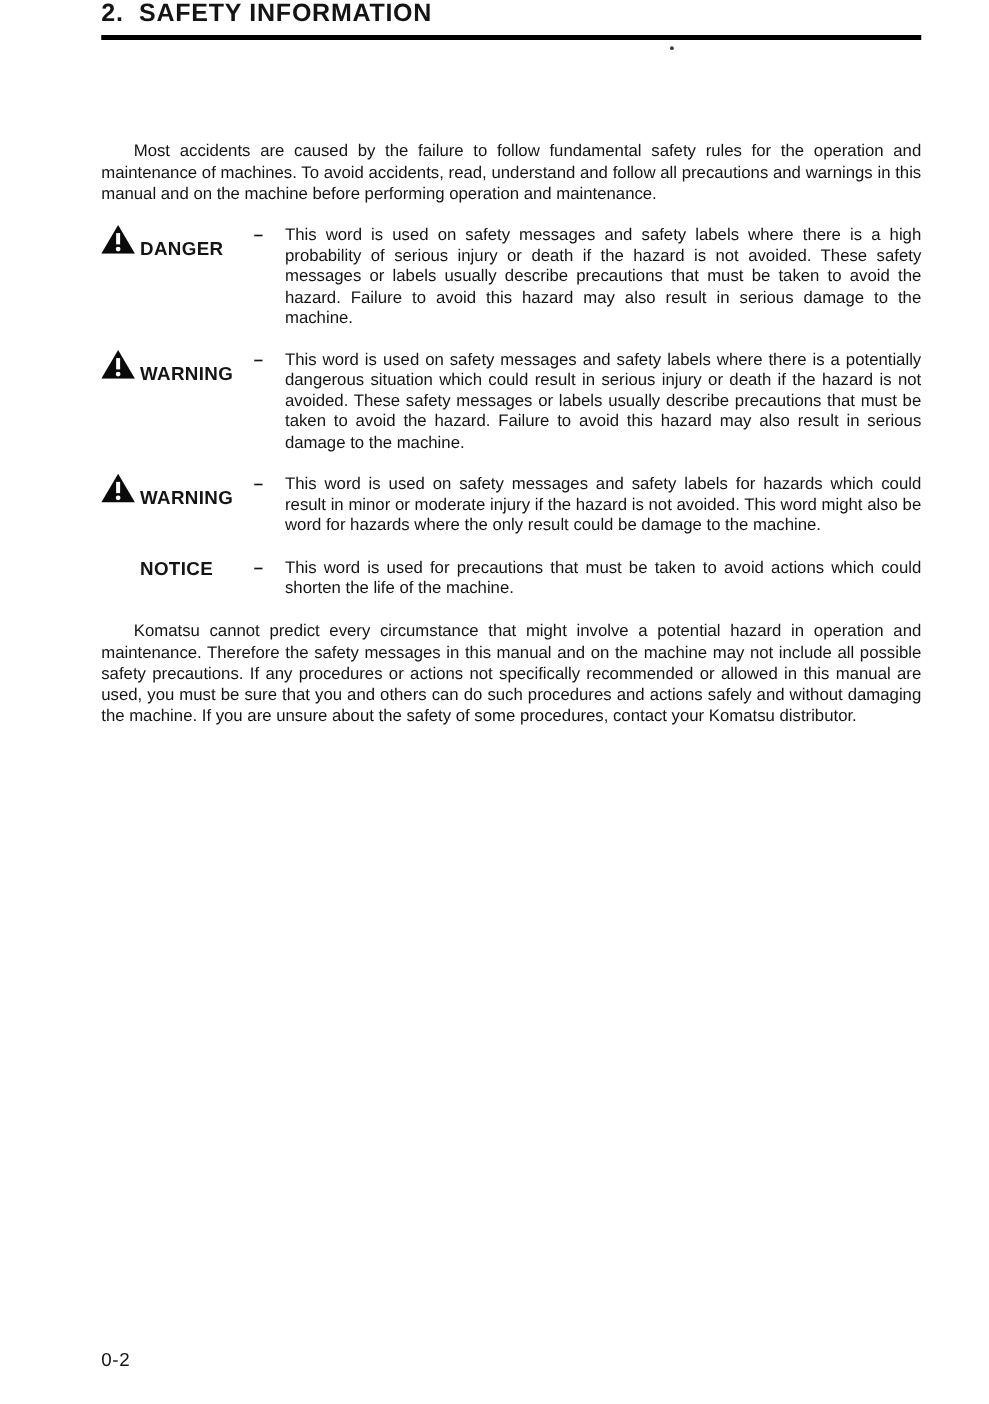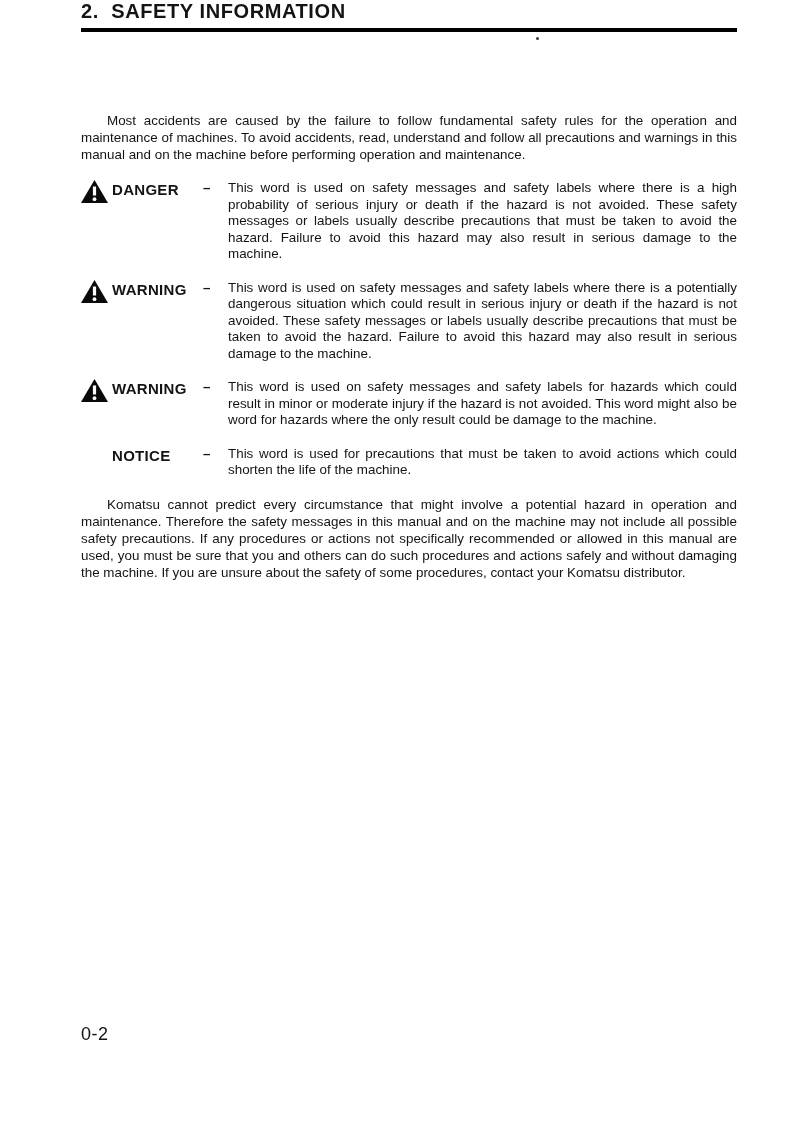--- a/index.html
+++ b/index.html
@@ -39,21 +39,21 @@
   .signals { margin-top: 17px; }
   .signal-row {
     display: flex;
     align-items: flex-start;
     margin-bottom: 17px;
   }
   .signal-head {
     width: 122px;
     flex-shrink: 0;
     display: flex;
-    align-items: flex-start;
+    align-items: flex-end;
     gap: 4px;
     padding-top: 1px;
   }
   .signal-head.no-icon { padding-left: 31px; }
   .tri-icon { display: inline-block; margin-top: -1px; }
   .signal-label {
     font-size: 15px;
     font-weight: bold;
     letter-spacing: 0.3px;
   }
@@ -80,22 +80,22 @@
     font-size: 26px;
     color: rgba(25, 25, 25, 0.88);
     letter-spacing: 0.5px;
     white-space: nowrap;
     pointer-events: none;
     z-index: 5;
   }
   .page-number {
     position: absolute;
     left: 81px;
-    top: 1024px;
-    font-size: 18px;
+    top: 1080px;
+    font-size: 15px;
     letter-spacing: 0.5px;
   }
   .scan-dot {
     position: absolute;
     left: 536px;
     top: 37px;
     width: 3px;
     height: 3px;
     border-radius: 50%;
     background: #3a3a3a;

